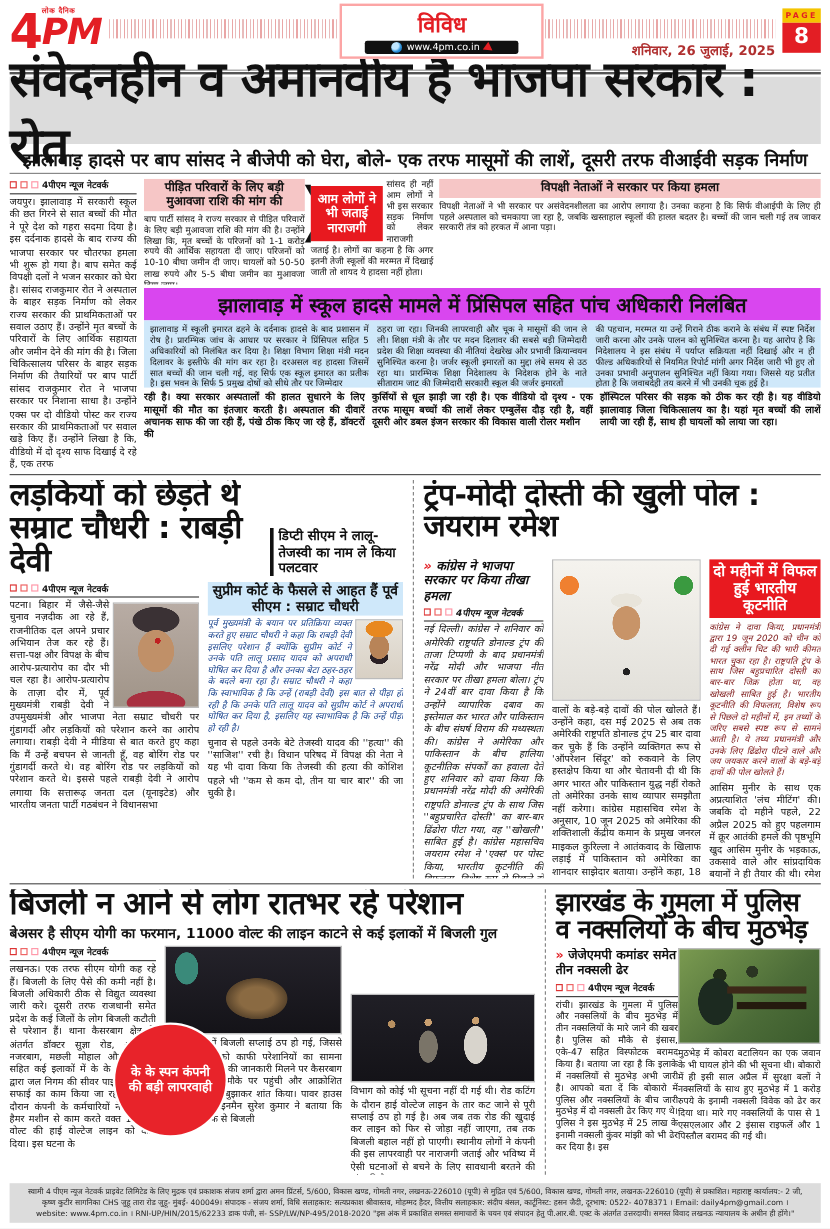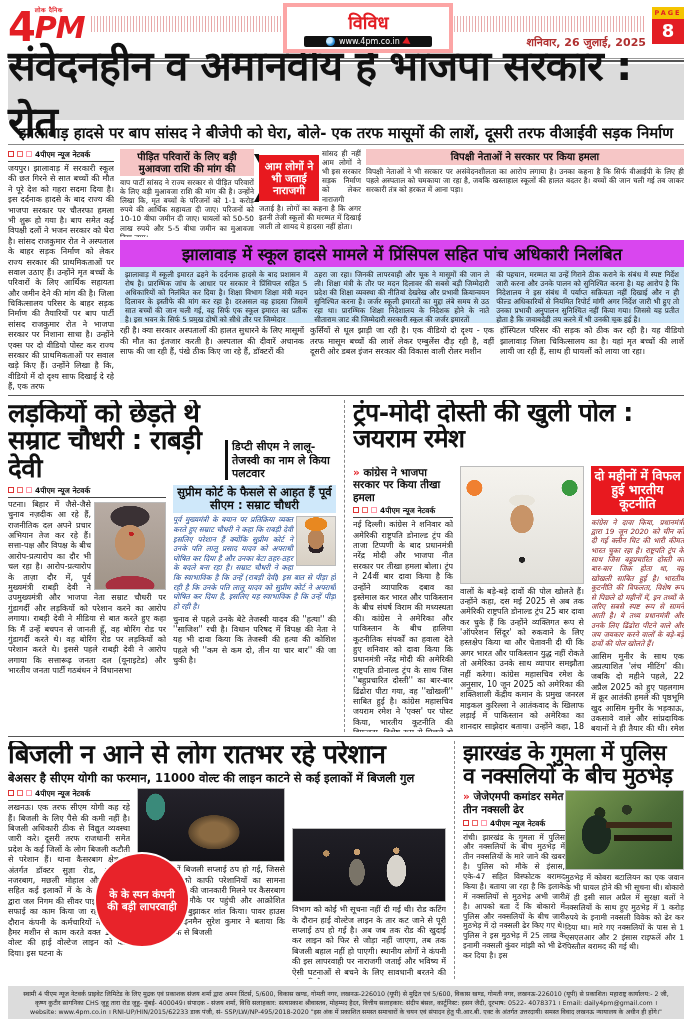--- a/index.html
+++ b/index.html
@@ -10,21 +10,21 @@
   .masthead{height:58px;padding:7px 8px 0;display:flex;align-items:flex-start;position:relative;}
   .logo{display:flex;align-items:flex-start;line-height:1;}
   .logo .four{font-size:40px;font-weight:800;color:#e31e24;letter-spacing:-2px;}
   .logo .stack{display:flex;flex-direction:column;margin-left:1px;}
   .logo .tagline{font-size:6px;font-weight:700;color:#e31e24;letter-spacing:.5px;}
   .logo .pm{font-size:30px;font-weight:800;color:#e31e24;font-style:italic;letter-spacing:-1px;}
   .strip-wrap{flex:1;position:relative;height:46px;margin:0 6px;}
   .barcode{position:absolute;left:0;right:0;top:9px;height:16px;
            background:repeating-linear-gradient(90deg,#eaa6a6 0 1px,#fff 1px 3px,#e8bcbc 3px 4px,#fff 4px 6px);}
   .section-box{position:absolute;left:50%;transform:translateX(-50%);top:-4px;width:170px;background:#fff;
-               border:4px solid #fca5a5;text-align:center;padding:3px 0 2px;}
+               border:2px solid #fca5a5;text-align:center;padding:3px 0 2px;}
   .section-title{color:#e31e24;font-size:18px;font-weight:800;}
   .web-bar{margin:2px auto 0;width:128px;background:#111;color:#fff;font-size:8px;border-radius:2px;
            display:flex;align-items:center;justify-content:center;gap:4px;padding:1px 2px;position:relative;}
   .globe{width:9px;height:9px;border-radius:50%;background:radial-gradient(circle at 35% 35%,#bfe6ff 0 35%,#2b8fd8 60%,#1464a8);}
   .cursor{width:0;height:0;border-left:7px solid #e31e24;border-top:4px solid transparent;border-bottom:4px solid transparent;transform:rotate(35deg);}
   .dateline{position:absolute;right:0;bottom:4px;font-size:11px;font-weight:700;color:#b03030;}
   .page-badge{width:32px;text-align:center;}
   .page-badge .pl{background:#f5c400;color:#e31e24;font-size:6.5px;font-weight:800;letter-spacing:2px;padding:2px 0;}
   .page-badge .pn{background:#e31e24;color:#fff;font-size:18px;font-weight:800;padding:1px 0 3px;}
   .mast-rule{border-top:1px solid #999;border-bottom:2px solid #555;height:4px;margin:0 8px;}
@@ -58,21 +58,21 @@
   .box2{flex:1;}
   .pink-title{background:#f6c6c6;font-weight:800;font-size:10px;line-height:1.15;text-align:center;padding:2px 1px;margin-bottom:2px;}
   .box-text{margin:0;font-size:7.3px;line-height:1.25;text-align:justify;}
   .red-note{float:left;width:60px;background:#e8191f;color:#fff;font-weight:800;font-size:10.5px;line-height:1.15;
             text-align:center;padding:5px 2px;margin:6px 3px 2px 0;position:relative;}
   .red-note::before{content:"";position:absolute;left:-5px;top:-1px;border-top:9px solid #111;border-left:5px solid transparent;}
   .red-note::after{content:"";position:absolute;left:-5px;bottom:-1px;border-bottom:9px solid #111;border-left:5px solid transparent;}
   .blue-banner{background:#d946ef;font-size:16.5px;font-weight:800;text-align:center;margin-top:3px;padding:2px 0;}
   .blue-cols{background:#cfe8fa;display:flex;gap:7px;padding:3px 5px;height:62px;overflow:hidden;}
   .blue-cols p{margin:0;font-size:7.2px;line-height:1.25;text-align:justify;}
-  .lead-bottom{display:flex;gap:6px;margin-top:3px;height:74px;overflow:hidden;}
+  .lead-bottom{display:flex;gap:6px;margin-top:3px;height:74px;overflow:hidden;font-weight:bold;}
   .lead-bottom p{flex:1;}
   .hrule{border-top:1px solid #555;margin:0 8px;}
   
   .mid-sec{height:340px;padding:4px 8px;display:flex;gap:8px;}
   .vdash{border-left:1px dashed #888;}
   .a2{width:328px;display:flex;flex-direction:column;overflow:hidden;}
   .a2-headwrap{display:flex;gap:5px;align-items:flex-end;}
   .a2-head{width:212px;font-size:26px;font-weight:800;line-height:1.05;letter-spacing:-.5px;}
   .a2-kicker{width:108px;font-size:11px;font-weight:800;line-height:1.2;border-left:3px solid #111;padding-left:4px;margin-bottom:2px;}
   .a2-cols{display:flex;gap:7px;flex:1;margin-top:3px;overflow:hidden;}
@@ -89,21 +89,21 @@
   .sc-body{font-size:7.4px;line-height:1.3;color:#16418c;font-style:italic;text-align:justify;margin:2px 0 3px;}
   .samrat-photo{float:right;width:40px;height:50px;margin:1px 0 1px 3px;
     background:
       radial-gradient(ellipse 18px 11px at 50% 15%, #e88820 62%, transparent 64%),
       radial-gradient(ellipse 13px 16px at 50% 46%, #b88458 62%, transparent 64%),
       radial-gradient(ellipse 12px 9px at 50% 64%, #2a2024 62%, transparent 64%),
       linear-gradient(#e8e4dc,#d8d0c4);}
   .a3{flex:1;display:flex;flex-direction:column;overflow:hidden;}
   .a3-head{font-size:25px;font-weight:800;line-height:1.05;letter-spacing:-.5px;margin-bottom:13px;}
   .a3-cols{display:flex;gap:7px;flex:1;overflow:hidden;}
-  .a3-colA{width:100px;overflow:hidden;}
+  .a3-colA{width:100px;overflow:hidden;font-style:italic;}
   .kicker{font-size:10.5px;font-weight:800;line-height:1.2;margin-bottom:2px;}
   .chev{color:#e31e24;font-weight:800;}
   .a3-colB{width:124px;overflow:hidden;}
   .jairam-photo{width:124px;height:118px;margin-bottom:3px;
     background:
       radial-gradient(circle 7px at 50% 80%, #222 42%, transparent 45%),
       radial-gradient(ellipse 19px 23px at 50% 45%, #c89468 60%, transparent 62%),
       radial-gradient(ellipse 21px 10px at 50% 29%, #e8e4da 60%, transparent 62%),
       radial-gradient(circle 13px at 11% 18%, #f08030 60%, transparent 63%),
       radial-gradient(circle 13px at 89% 18%, #3a9a40 60%, transparent 63%),

